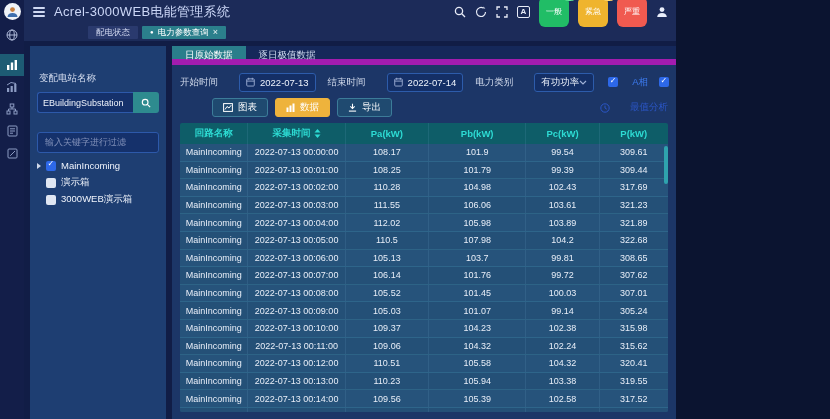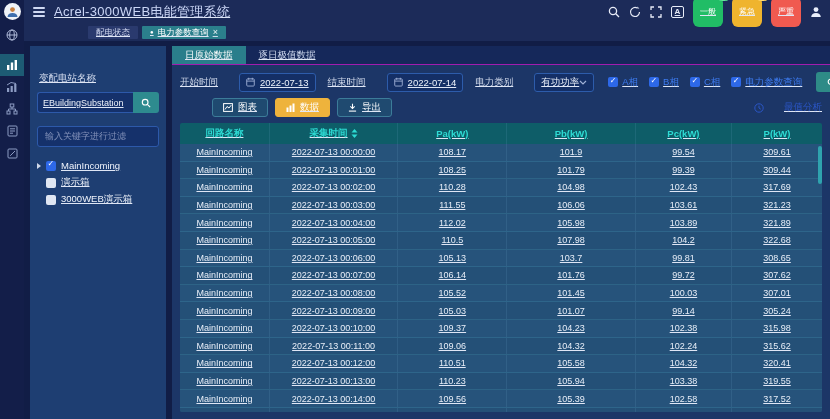--- a/index.html
+++ b/index.html
@@ -1,21 +1,20 @@
 <!DOCTYPE html>
 <html><head>
 <meta charset="utf-8">
 <style>
   * { margin:0; padding:0; box-sizing:border-box; }
   html,body { background:#0b1430; }
   .app{
-    width:830px;height:419px;display:flex;overflow:hidden;position:relative;
+    width:676px;height:419px;display:flex;overflow:hidden;position:relative;
     background:#86efac;color:#dfe6f5;
     font-family:"Liberation Sans", sans-serif;
-    text-decoration:underline;
   }
   
   .iconbar{width:24px;flex:none;background:#131e49;display:flex;flex-direction:column;align-items:center;}
   .avatar{width:17px;height:17px;border-radius:50%;background:#f0f3f8;margin-top:3px;display:flex;align-items:center;justify-content:center;overflow:hidden;}
   .globe{margin-top:9px;}
   .navicons{margin-top:13px;width:100%;display:flex;flex-direction:column;align-items:center;}
   .navitem{width:100%;height:22px;display:flex;align-items:center;justify-content:center;cursor:pointer;}
   .navitem.active{background:#1d5b74;}
   
   .maincol{flex:1;display:flex;flex-direction:column;min-width:0;}
@@ -37,45 +36,45 @@
   .crumbbar{height:17px;background:#1c2b59;display:flex;align-items:center;padding-left:64px;gap:4px;flex:none;}
   .crumbtab{font-size:8.5px;line-height:13px;padding:0 8px;border-radius:1px;cursor:pointer;white-space:nowrap;}
   .crumbtab.plain{background:#2a3a6e;color:#cfd6ee;}
   .crumbtab.active{background:#2b7f8c;color:#fff;display:flex;align-items:center;gap:4px;}
   .crumbtab .dot{font-size:6px;line-height:13px;}
   .crumbtab .closex{font-size:9px;opacity:.9;cursor:pointer;}
   
   .body{flex:1;display:flex;padding:5px 0 0 6px;min-height:0;background:#111d46;}
   .treepanel{width:136px;flex:none;background:#1e3e72;padding:25px 7px;display:flex;flex-direction:column;margin-right:6px;}
   .paneltitle{font-size:9.5px;color:#d6def0;margin:1px 0 7px 2px;}
-  .searchrow{display:flex;height:21px;margin-bottom:12px;}
+  .searchrow{display:flex;height:21px;margin-bottom:18px;}
   .searchrow input{flex:1;min-width:0;background:#15316b;border:1px solid #2d59aa;border-right:none;border-radius:3px 0 0 3px;color:#eef2fb;font-size:9px;padding:0 5px;font-family:inherit;outline:none;}
   .searchbtn{width:26px;background:#2e8b8f;border:none;border-radius:0 3px 3px 0;display:flex;align-items:center;justify-content:center;cursor:pointer;}
-  .filterrow{height:21px;margin-bottom:11px;}
+  .filterrow{height:21px;margin-bottom:5px;}
   .filterrow input{width:100%;height:100%;background:#15316b;border:1px solid #2d59aa;border-radius:3px;color:#eef2fb;font-size:9px;padding:0 7px;font-family:inherit;outline:none;}
   .filterrow input::placeholder{color:#8190b8;}
   .treelist{display:flex;flex-direction:column;}
   .treeitem{display:flex;align-items:center;height:17px;gap:5px;cursor:pointer;font-size:9.5px;color:#f0f4fc;white-space:nowrap;}
   .caret{width:0;height:0;border-left:4px solid #cfd8ea;border-top:3.5px solid transparent;border-bottom:3.5px solid transparent;visibility:hidden;flex:none;}
   .caret.show{visibility:visible;}
   .cbox{width:10px;height:10px;border-radius:2px;background:#dfe6f2;flex:none;position:relative;}
   .cbox.checked{background:#2d68e8;}
   .cbox.checked::after{content:"✓";position:absolute;left:1.5px;top:-1.5px;font-size:8px;color:#fff;}
   
   .content{flex:1;background:#1c3667;display:flex;flex-direction:column;min-width:0;}
-  .tabrow{height:19px;background:#15285a;border-bottom:1px solid #a21caf;display:flex;flex:none;}
+  .tabrow{height:19px;background:#15285a;border-bottom:6px solid #a21caf;display:flex;flex:none;}
   .ctab{padding:0 13px;font-size:9.5px;line-height:18px;color:#cfd9ee;cursor:pointer;white-space:nowrap;}
   .ctab.active{background:#2a7e8b;color:#fff;}
   .formrow{display:flex;align-items:center;padding:7px 8px 6px;font-size:9.5px;flex:none;white-space:nowrap;}
   .flabel{color:#cfd8ea;margin-right:21px;}
   .dinput{width:96px;height:19px;background:#142f66;border:1px solid #2d5cab;border-radius:3px;display:flex;align-items:center;padding:0 6px;gap:5px;color:#eef3fc;cursor:pointer;margin-right:12px;}
   .select{width:88px;height:19px;background:#142f66;border:1px solid #2d5cab;border-radius:3px;display:flex;align-items:center;padding:0 6px;color:#eef3fc;cursor:pointer;margin-right:14px;}
   .select .sval{flex:1;}
   .chkgroup{display:flex;align-items:center;gap:11px;margin-right:14px;}
-  .chk{display:flex;align-items:center;gap:4px;cursor:pointer;color:#3d7bf0;}
+  .chk{display:flex;align-items:center;gap:14px;cursor:pointer;color:#3d7bf0;}
   .chk .cbox{width:10px;height:10px;}
   .querybtn{height:20px;background:#2e8b87;border:none;border-radius:3px;color:#fff;font-size:9.5px;padding:0 11px;display:flex;align-items:center;gap:5px;cursor:pointer;font-family:inherit;}
   .toolrow{display:flex;align-items:center;gap:7px;padding:0 8px 6px;flex:none;margin-left:32px;}
   .toolbtn{height:19px;border-radius:3px;font-size:9.5px;color:#fff;display:flex;align-items:center;gap:5px;padding:0 10px;cursor:pointer;border:1px solid #3c7c99;background:#1f4a70;font-family:inherit;}
   .toolbtn.yellow{background:#eeb33c;border-color:#eeb33c;}
   .analysis{margin-left:auto;display:flex;align-items:center;gap:20px;font-size:9.5px;color:#2b56c6;cursor:pointer;}
   
   .tablewrap{flex:1;margin:0 8px 7px;min-height:0;display:flex;flex-direction:column;position:relative;border-radius:2px;overflow:hidden;}
   .thead{display:flex;height:21px;background:#0e5d68;color:#2ddbd3;font-size:9.5px;align-items:center;flex:none;}
   .thead .c{font-weight:bold;display:flex;align-items:center;justify-content:center;gap:3px;}

